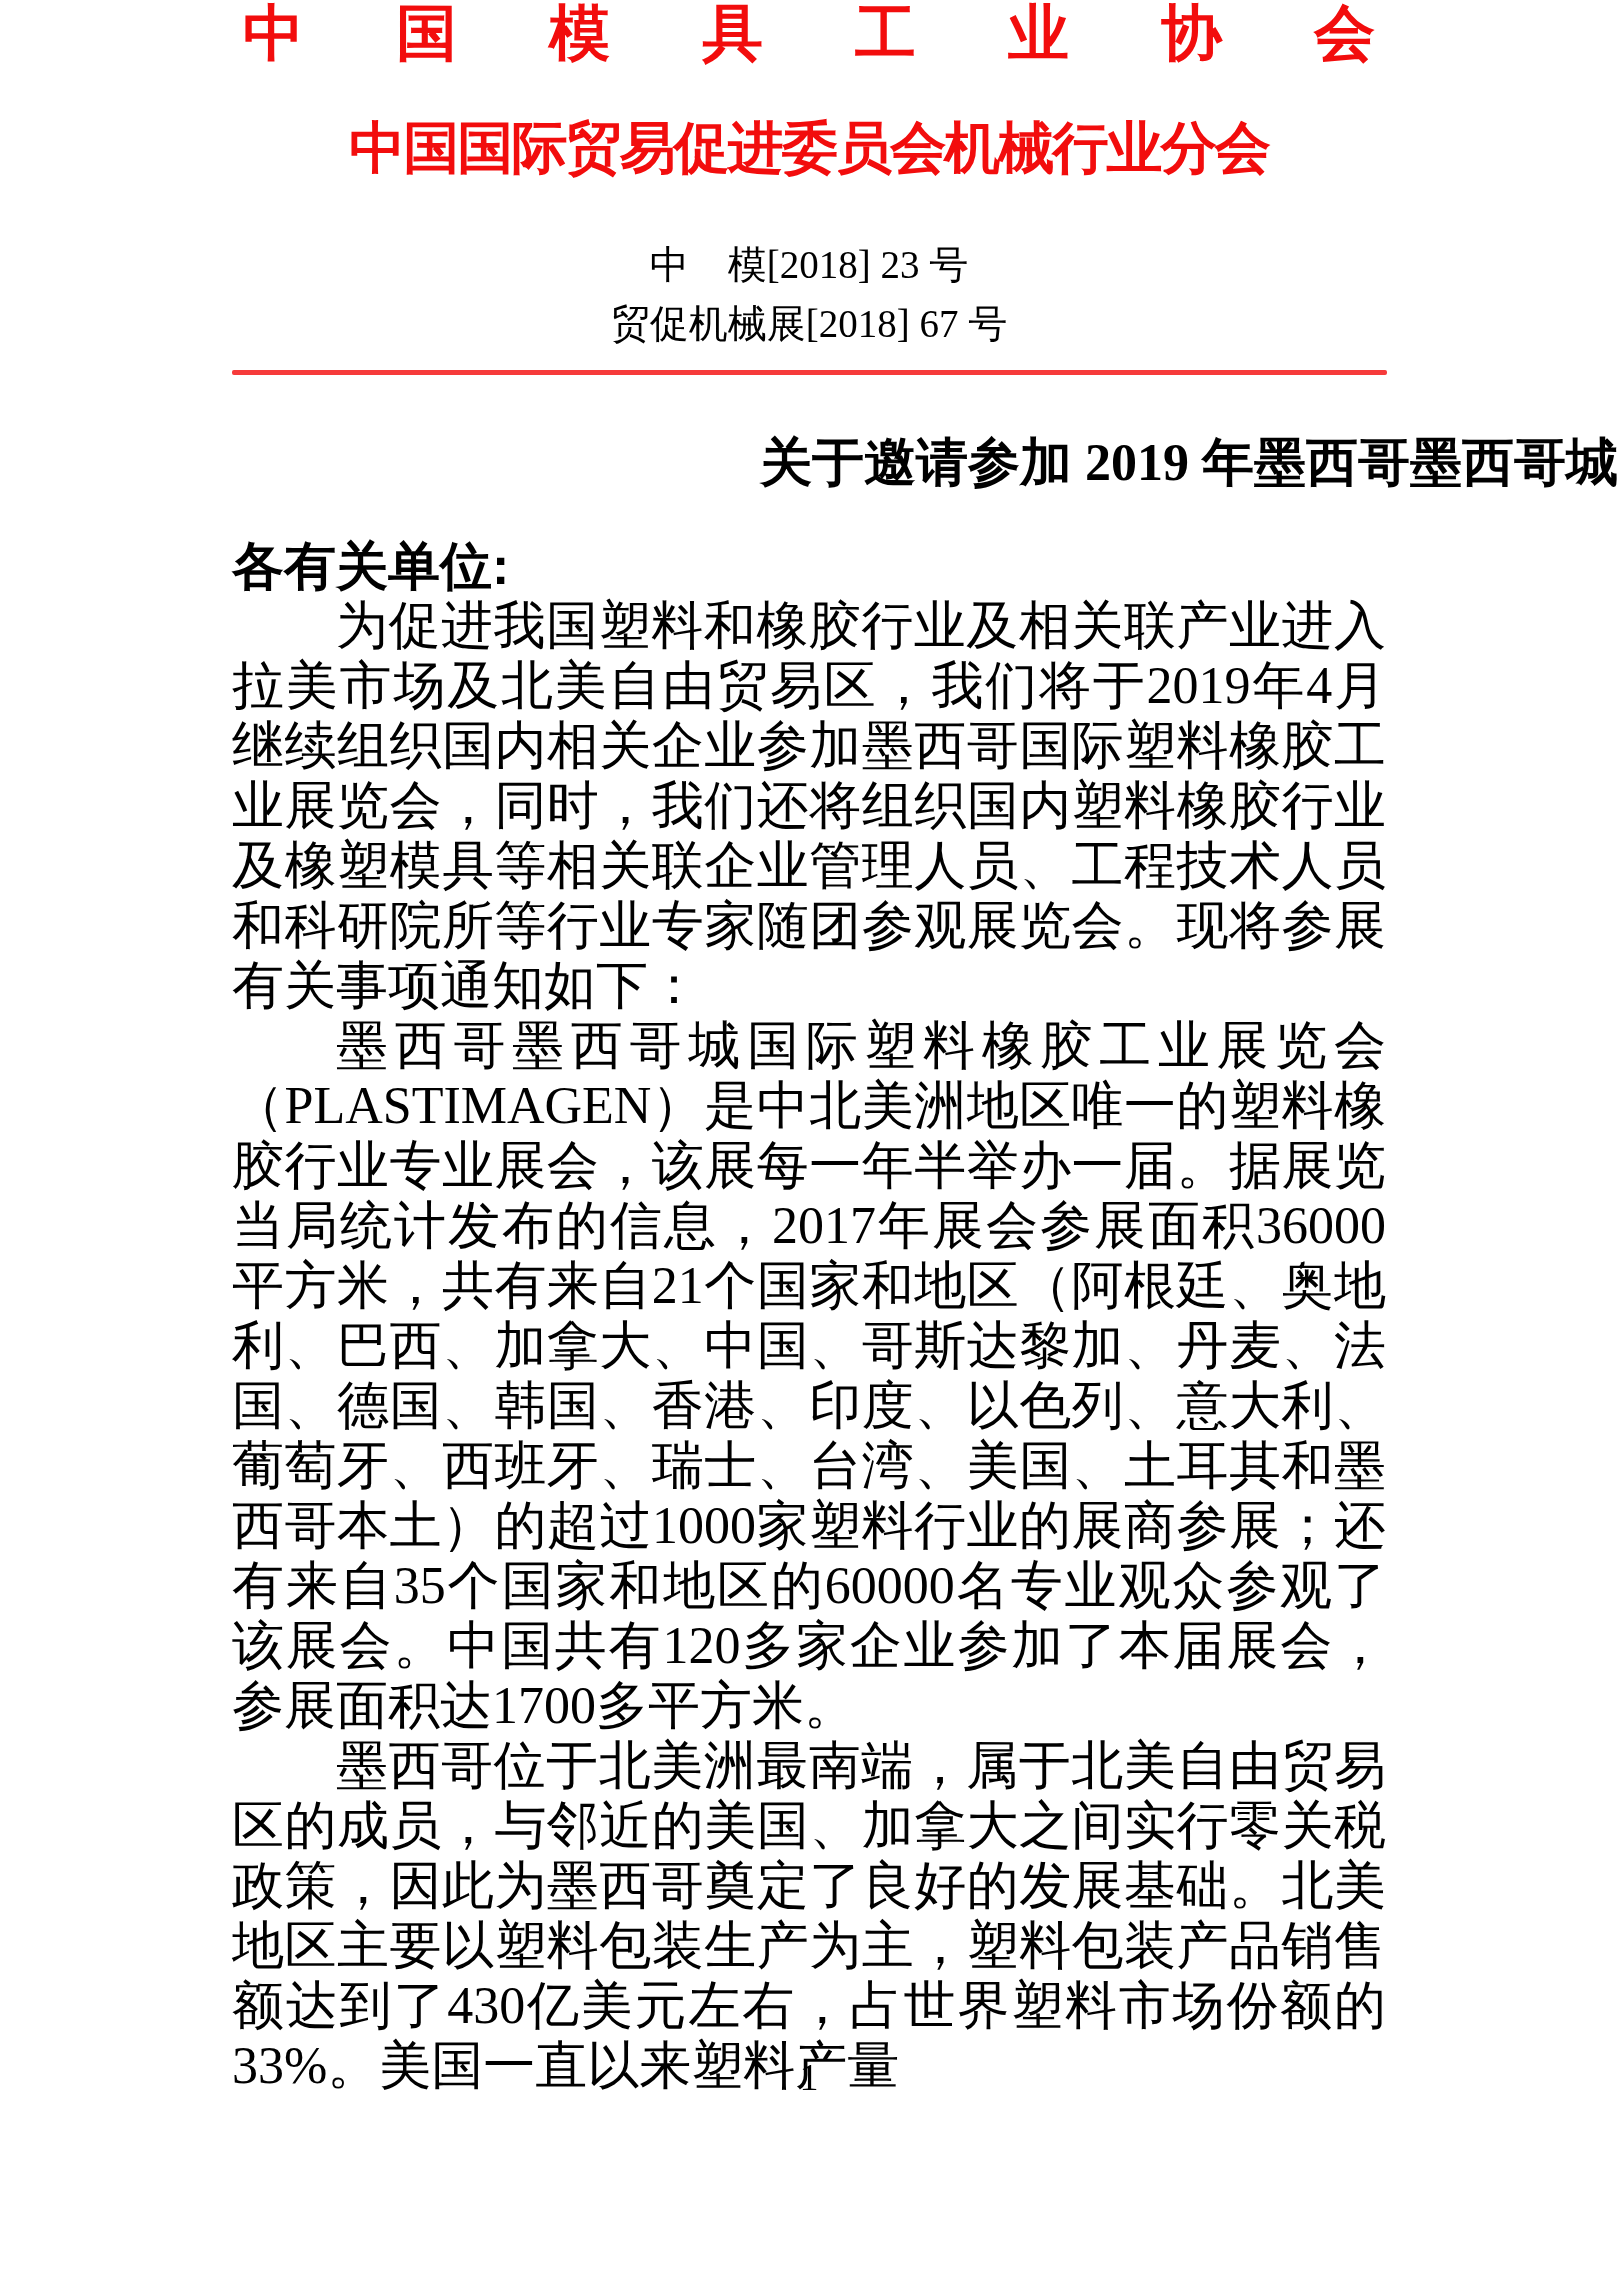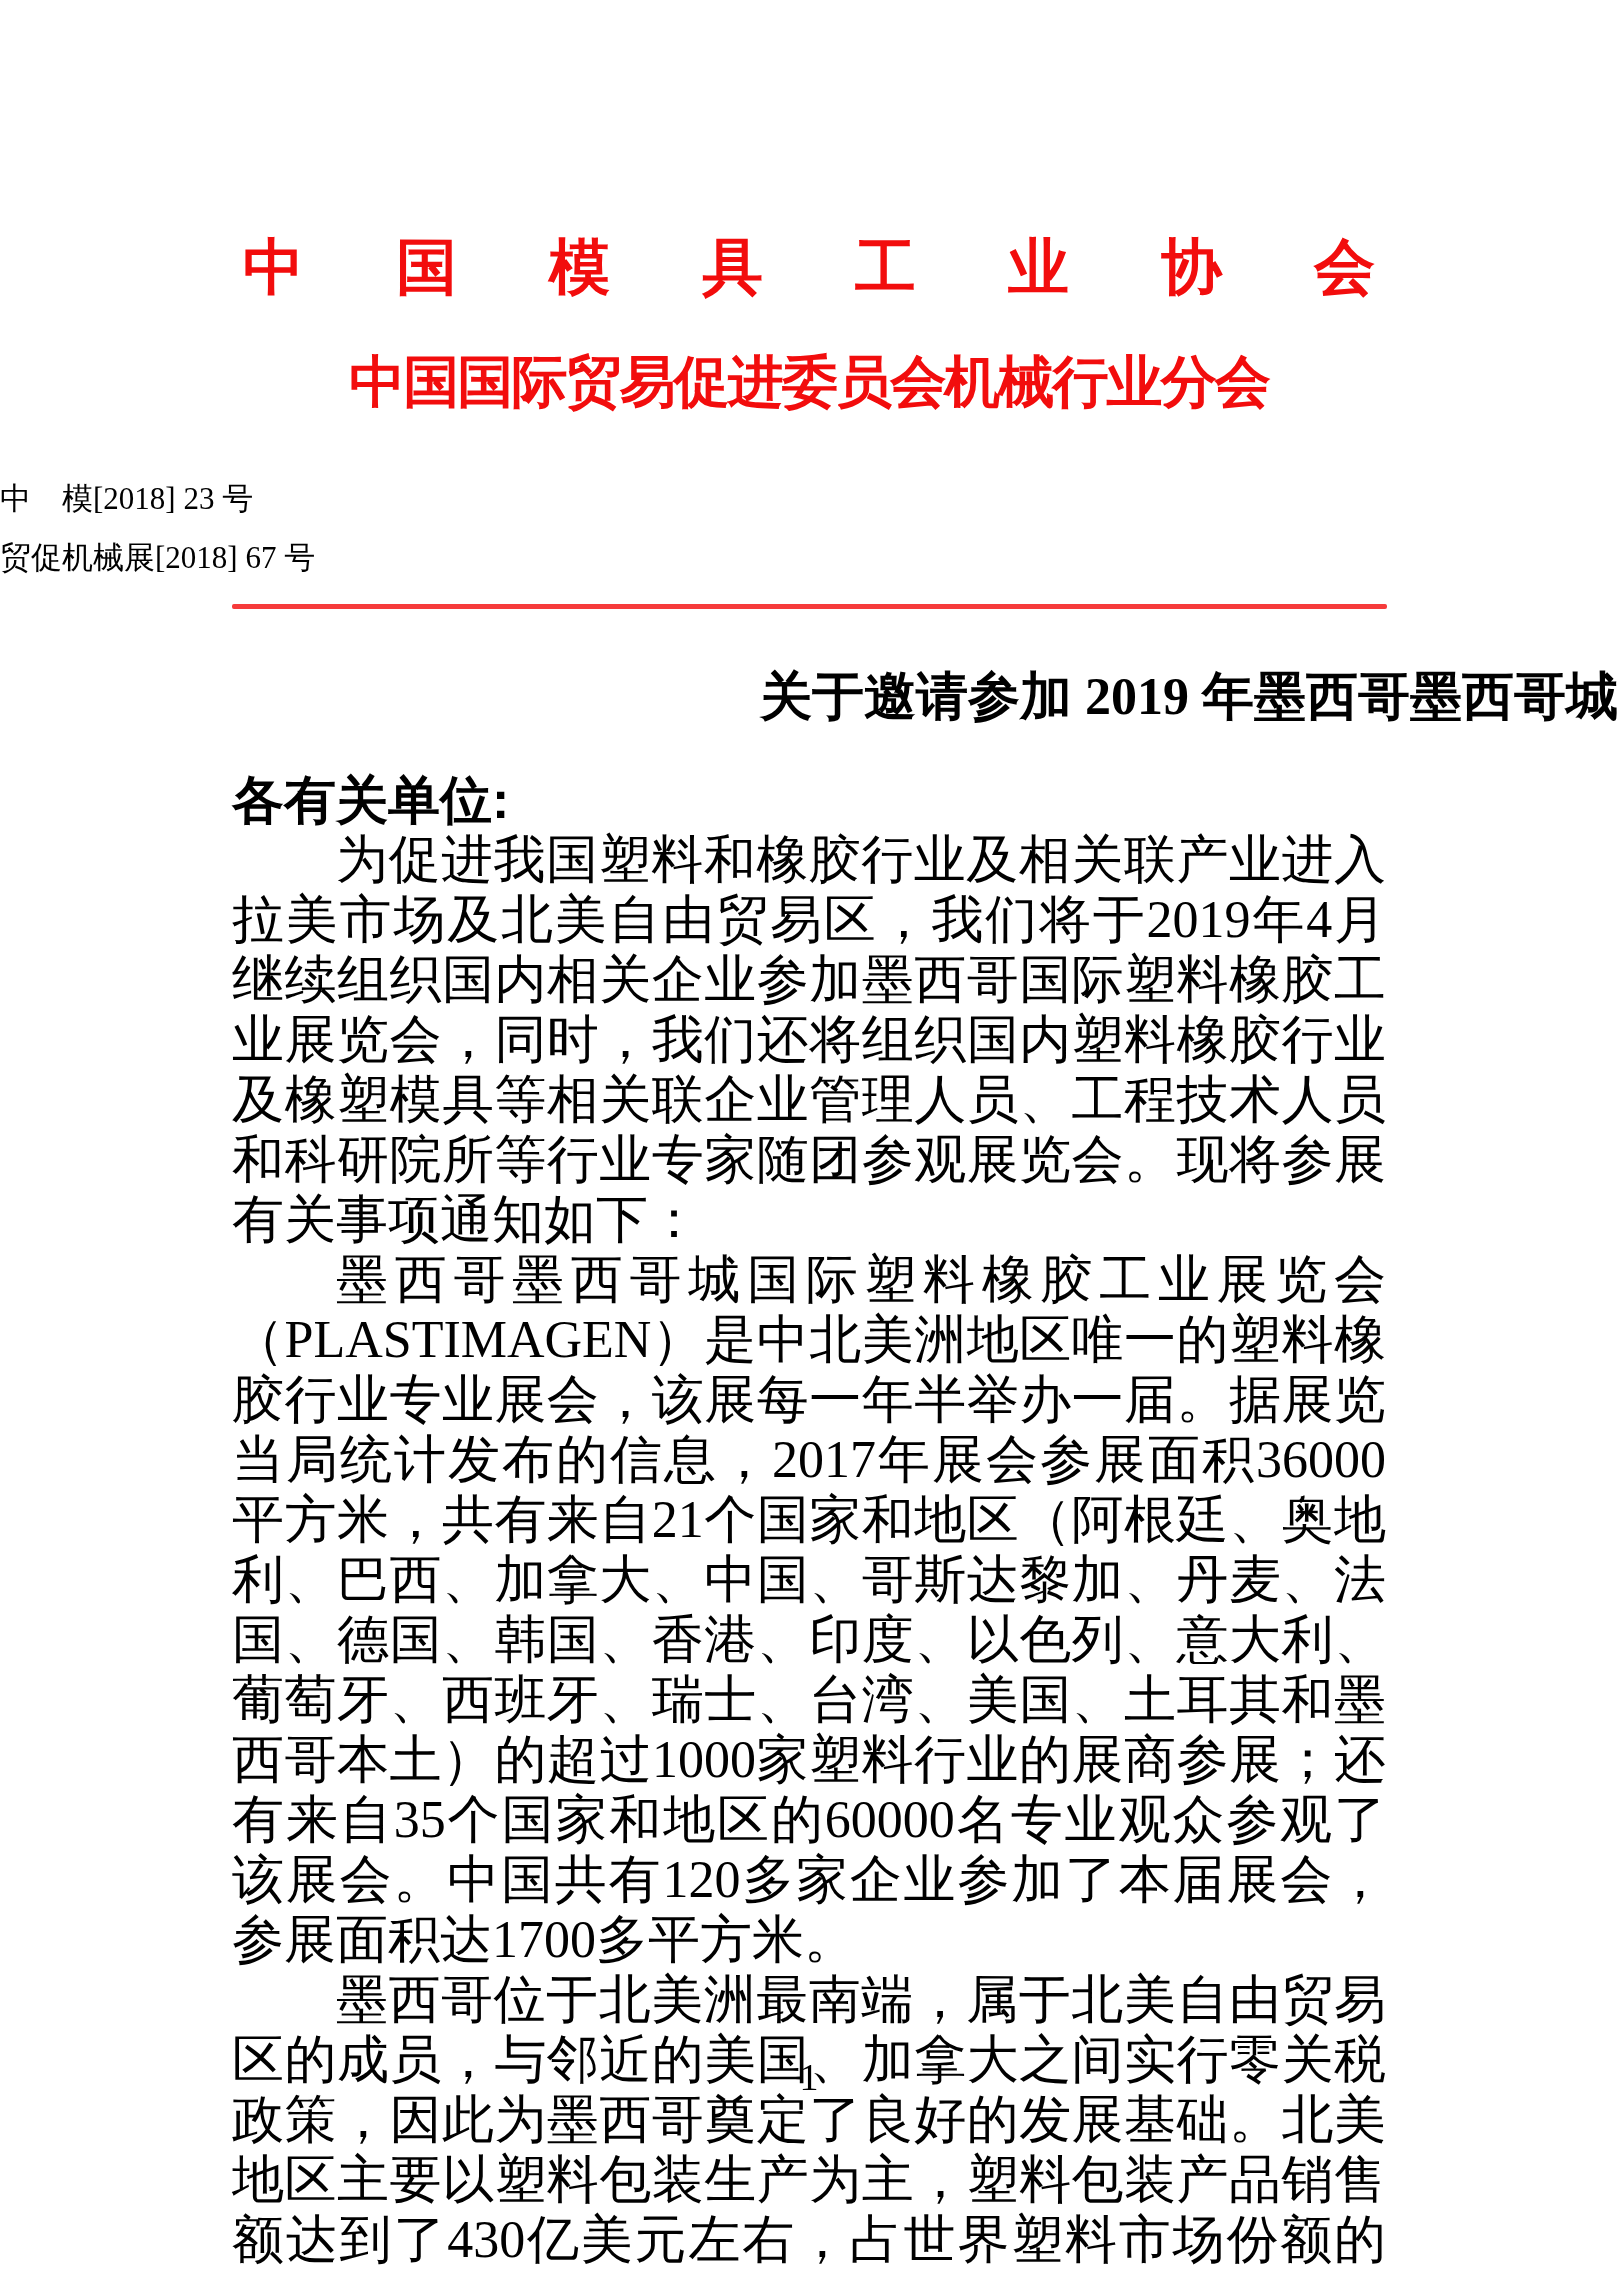--- a/index.html
+++ b/index.html
@@ -13,21 +13,20 @@
     height: 2269px;
     margin: 0 auto;
     background: #ffffff;
     overflow: hidden;
     color: #000000;
     font-family: "Liberation Serif", "DejaVu Serif", serif;
   }
 
   
   .letterhead {
-    padding-top: 234px;
     text-align: center;
     color: #f20d0d;
   }
   .lh1 {
     width: 1132px;
     margin: 0 auto;
     font-size: 61px;
     line-height: 68px;
     font-weight: 700;
     text-align: justify;
@@ -38,21 +37,22 @@
     margin-top: 42px;
     font-size: 56px;
     line-height: 76px;
     font-weight: 700;
     letter-spacing: -1.9px;
   }
 
   
   .docnums {
     margin-top: 49px;
-    font-size: 31px;
+    text-align: center;
+    font-size: 39px;
     line-height: 59px;
   }
 
   
   .red-rule {
     width: 1155px;
     height: 4.8px;
     margin: 17px auto 0 auto;
     background: #f63b3b;
     border-radius: 1.9px;

